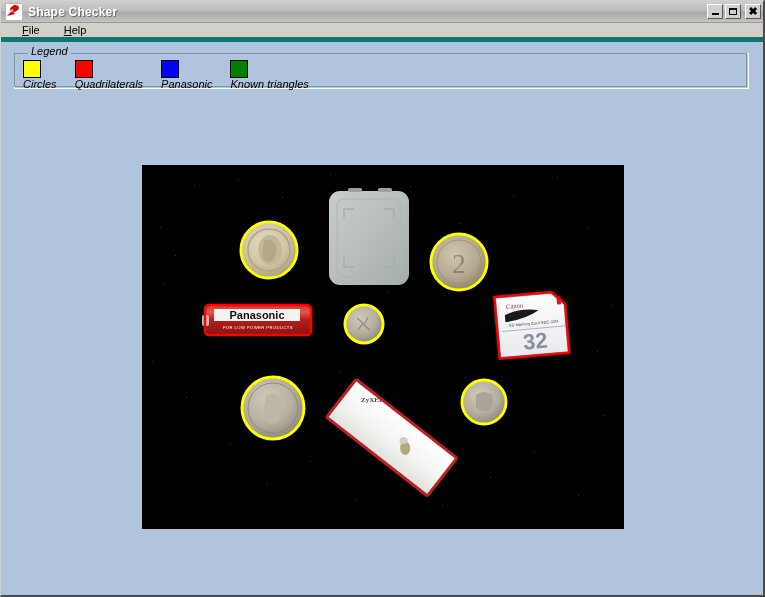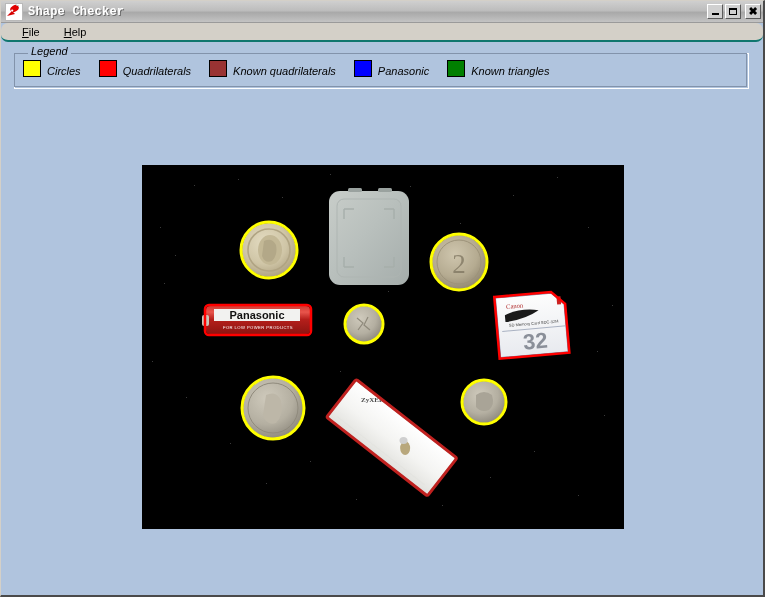--- a/index.html
+++ b/index.html
@@ -35,21 +35,21 @@
     background:#ffffff;
     border:1px solid #b9b9b9;
     position:relative;overflow:hidden;
   }
   .title-icon svg{display:block;}
   .title-text{
     flex:1 1 auto;
     font-size:12px;font-weight:bold;color:#ffffff;
     text-shadow:1px 1px 0 #6b6b6b;
     letter-spacing:.2px;
-    white-space:nowrap;overflow:hidden;font-family:Liberation Mono, monospace;
+    white-space:nowrap;overflow:hidden;
   }
   .winbtns{display:flex;gap:2px;align-items:center;}
   .winbtn{
     width:16px;height:15px;
     background:#d0d0d0;
     border:1px solid #ffffff;
     border-right-color:#5a5a5a;border-bottom-color:#5a5a5a;
     box-sizing:border-box;
     display:flex;align-items:center;justify-content:center;
     font-size:9px;line-height:1;color:#000;
@@ -61,22 +61,21 @@
   .glyph-max{width:8px;height:7px;border:1px solid #000;border-top-width:2px;box-sizing:border-box;}
   .glyph-close{font-size:11px;font-weight:bold;line-height:11px;}
 
   
   .menubar{
     height:19px;flex:0 0 19px;
     background:#d4d0c8;
     display:flex;align-items:center;
     padding-left:12px;
     box-sizing:border-box;
-    border-bottom:2px solid #0f766e;
-    border-radius:7px;
+    border-bottom:5px solid #0f766e;
   }
   .menuitem{
     font-size:11px;color:#000;
     padding:1px 9px;margin-right:6px;
     cursor:default;white-space:nowrap;
   }
   .menuitem u{text-decoration:underline;}
 
   
   .client{
@@ -104,21 +103,21 @@
     position:absolute;left:13px;top:-8px;
     background:#b0c4de;
     padding:0 3px;
     font-size:11px;color:#000;
     line-height:11px;
   }
   .legend-row{
     position:absolute;left:8px;top:6px;right:4px;
     display:flex;align-items:center;
   }
-  .legend-item{display:flex;align-items:flex-end;margin-right:18px;white-space:nowrap;}
+  .legend-item{display:flex;align-items:flex-start;margin-right:18px;white-space:nowrap;flex-direction:column;}
   .swatch{
     width:18px;height:17px;flex:0 0 18px;
     border:1px solid #000000;
     box-sizing:border-box;
     margin-right:6px;
   }
   .legend-label{font-size:11px;color:#000;}
 
   
   .imgpanel{
@@ -172,24 +171,20 @@
         <div class="legend-item">
           <span class="swatch" style="background:#ffff00"></span>
           <span class="legend-label">Circles</span>
         </div>
 
         <div class="legend-item">
           <span class="swatch" style="background:#ff0000"></span>
           <span class="legend-label">Quadrilaterals</span>
         </div>
 
-        <div class="legend-item">
-          <span class="swatch" style="background:#993333"></span>
-          <span class="legend-label">Known quadrilaterals</span>
-        </div>
 
         <div class="legend-item">
           <span class="swatch" style="background:#0000ff"></span>
           <span class="legend-label">Panasonic</span>
         </div>
 
         <div class="legend-item">
           <span class="swatch" style="background:#007f00"></span>
           <span class="legend-label">Known triangles</span>
         </div>

